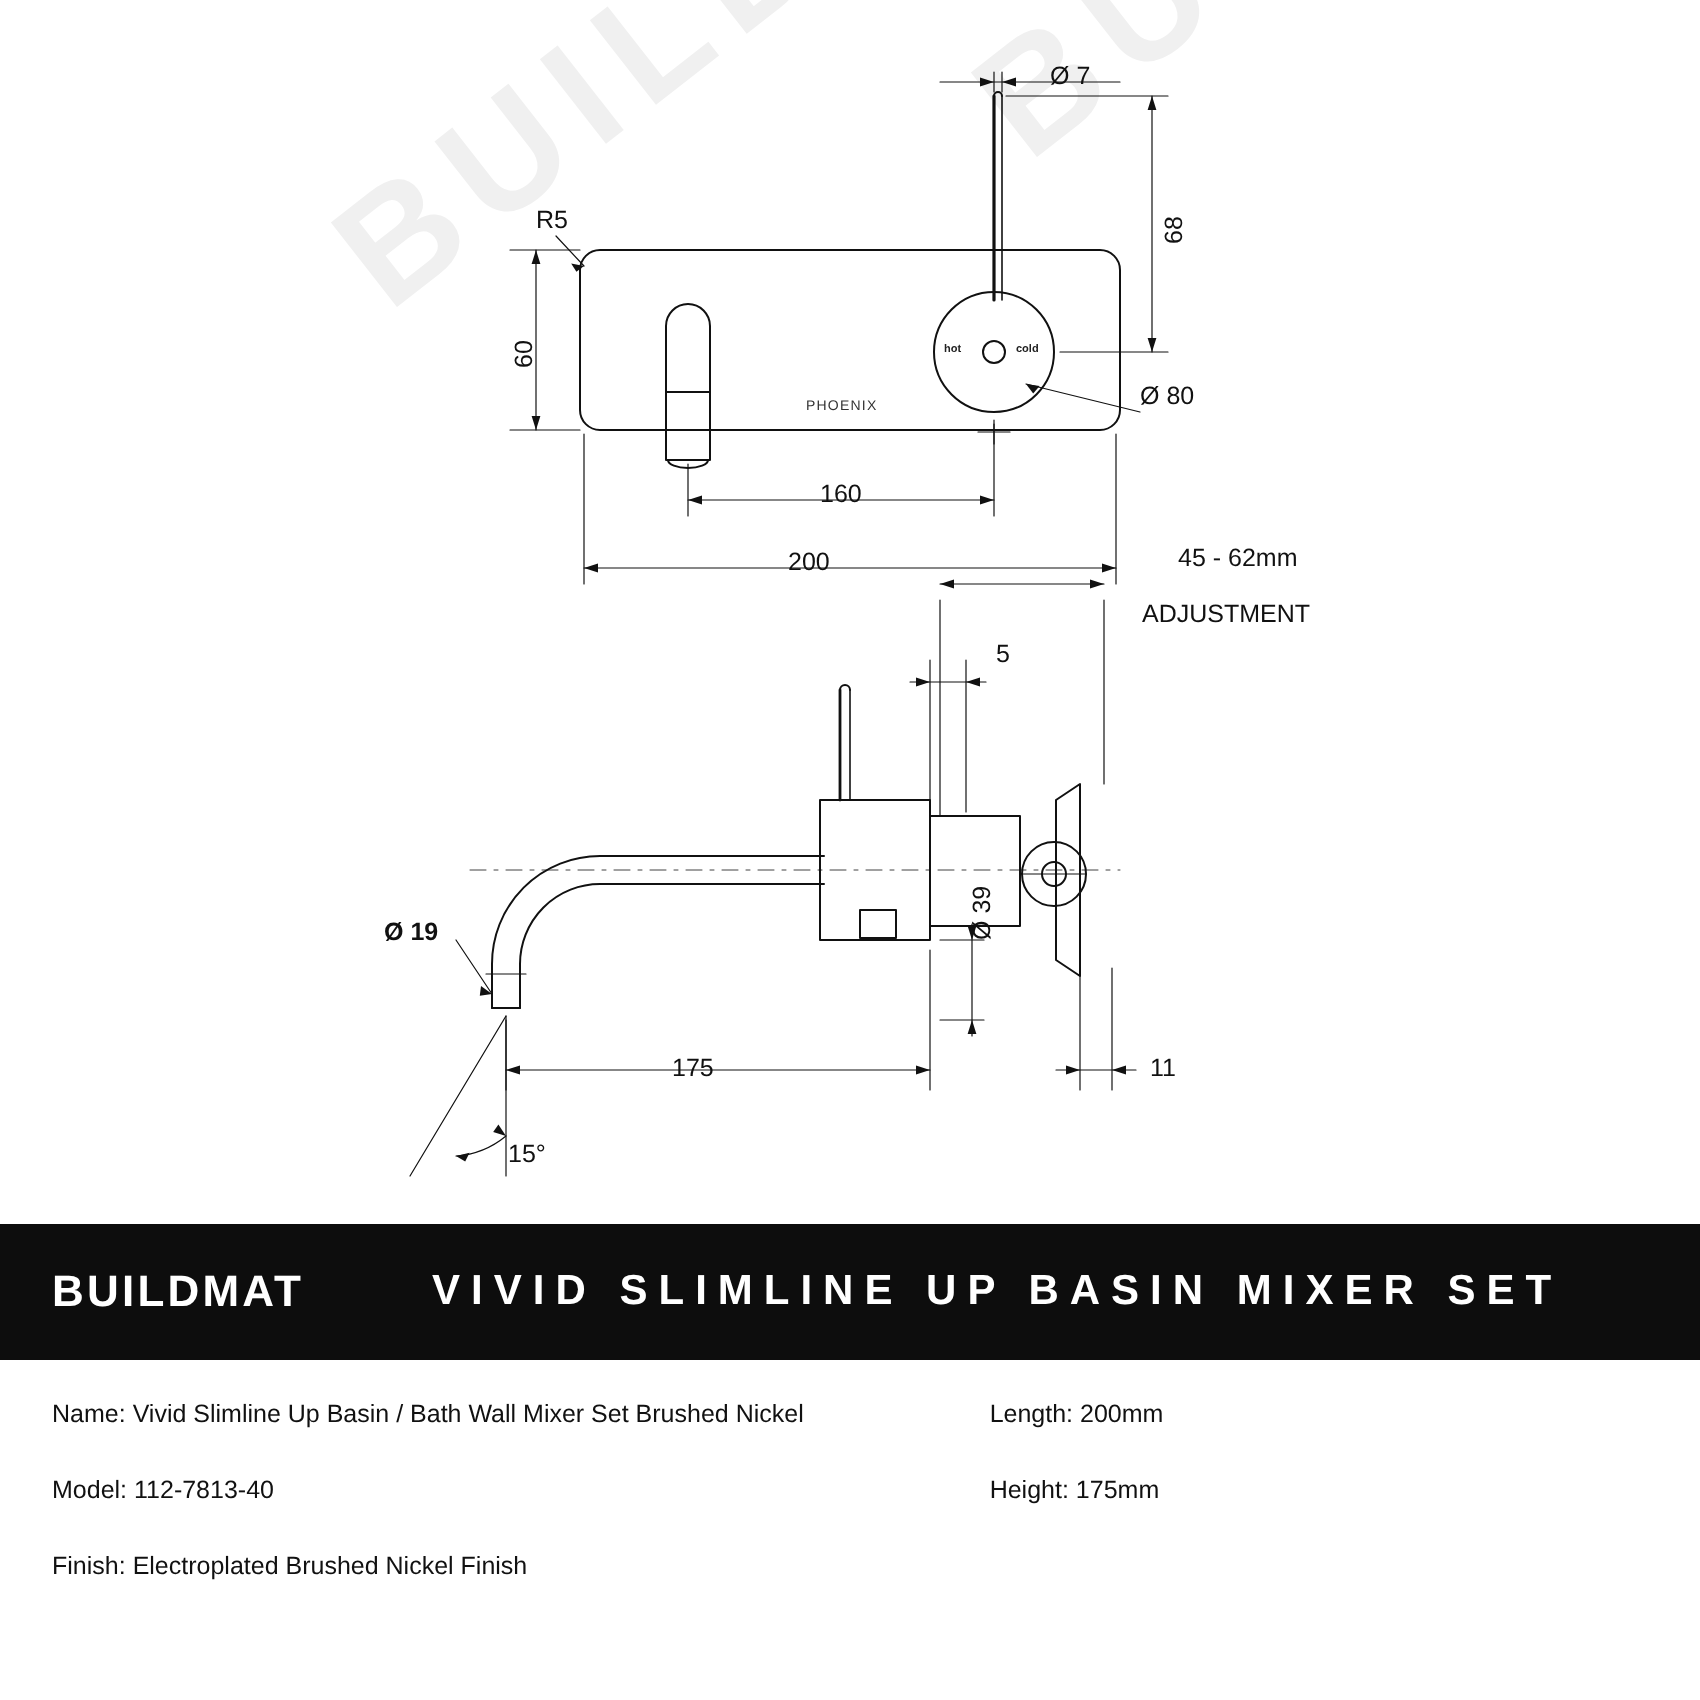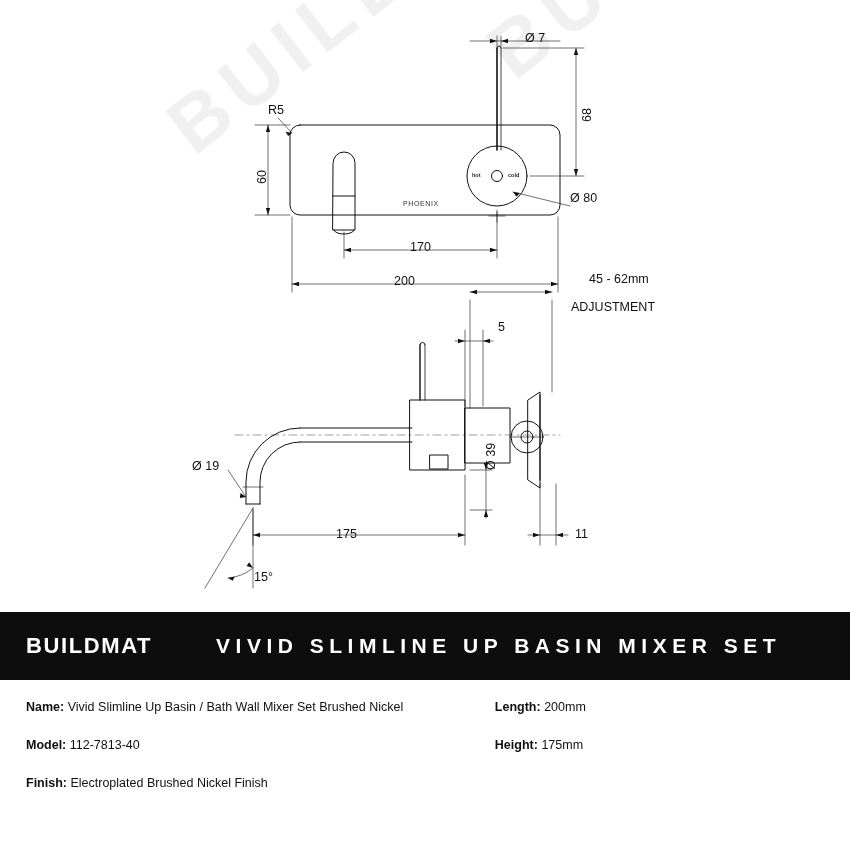--- a/index.html
+++ b/index.html
@@ -136,21 +136,21 @@
   .spec-col.left { width: 470px; }
   .spec-col.right { width: 330px; }
   .spec-row {
     font-size: 12.5px;
     line-height: 18px;
     margin-bottom: 20px;
     color: #111111;
     white-space: nowrap;
   }
   .spec-key {
-    font-weight: bold;
+    font-weight: normal;
     text-align: right;
   }
   .spec-val {
     font-weight: normal;
   }
 </style>
 </head>
 <body>
 
 <div id="page">
@@ -285,26 +285,26 @@
 
       </g>
     </svg>
 
     
     <div class="dim-label" style="left:525px; top:31px;">Ø 7</div>
     <div class="dim-label" style="left:268px; top:103px;">R5</div>
     <div class="dim-label rot90" style="left:580px; top:122px;">68</div>
     <div class="dim-label rot90" style="left:255px; top:184px;">60</div>
     <div class="dim-label" style="left:570px; top:191px;">Ø 80</div>
-    <div class="dim-label" style="left:410px; top:240px;">170</div>
+    <div class="dim-label" style="left:410px; top:240px;">160</div>
     <div class="dim-label" style="left:394px; top:274px;">200</div>
     <div class="dim-label" style="left:578px; top:272px;margin-left:11px;">45 - 62mm</div>
     <div class="dim-label" style="left:571px; top:300px;">ADJUSTMENT</div>
     <div class="dim-label" style="left:498px; top:320px;">5</div>
-    <div class="dim-label" style="left:192px; top:459px;">Ø 19</div>
+    <div class="dim-label" style="left:192px; top:459px;font-weight:bold;">Ø 19</div>
     <div class="dim-label rot90" style="left:484px; top:470px;">Ø 39</div>
     <div class="dim-label" style="left:336px; top:527px;">175</div>
     <div class="dim-label" style="left:575px; top:527px;">11</div>
     <div class="dim-label" style="left:254px; top:570px;">15°</div>
 
     <div class="brandmark" style="left:403px; top:200px;">PHOENIX</div>
     <div class="tiny-label" style="left:472px; top:172px;">hot</div>
     <div class="tiny-label" style="left:508px; top:172px;">cold</div>
   </div>
 

